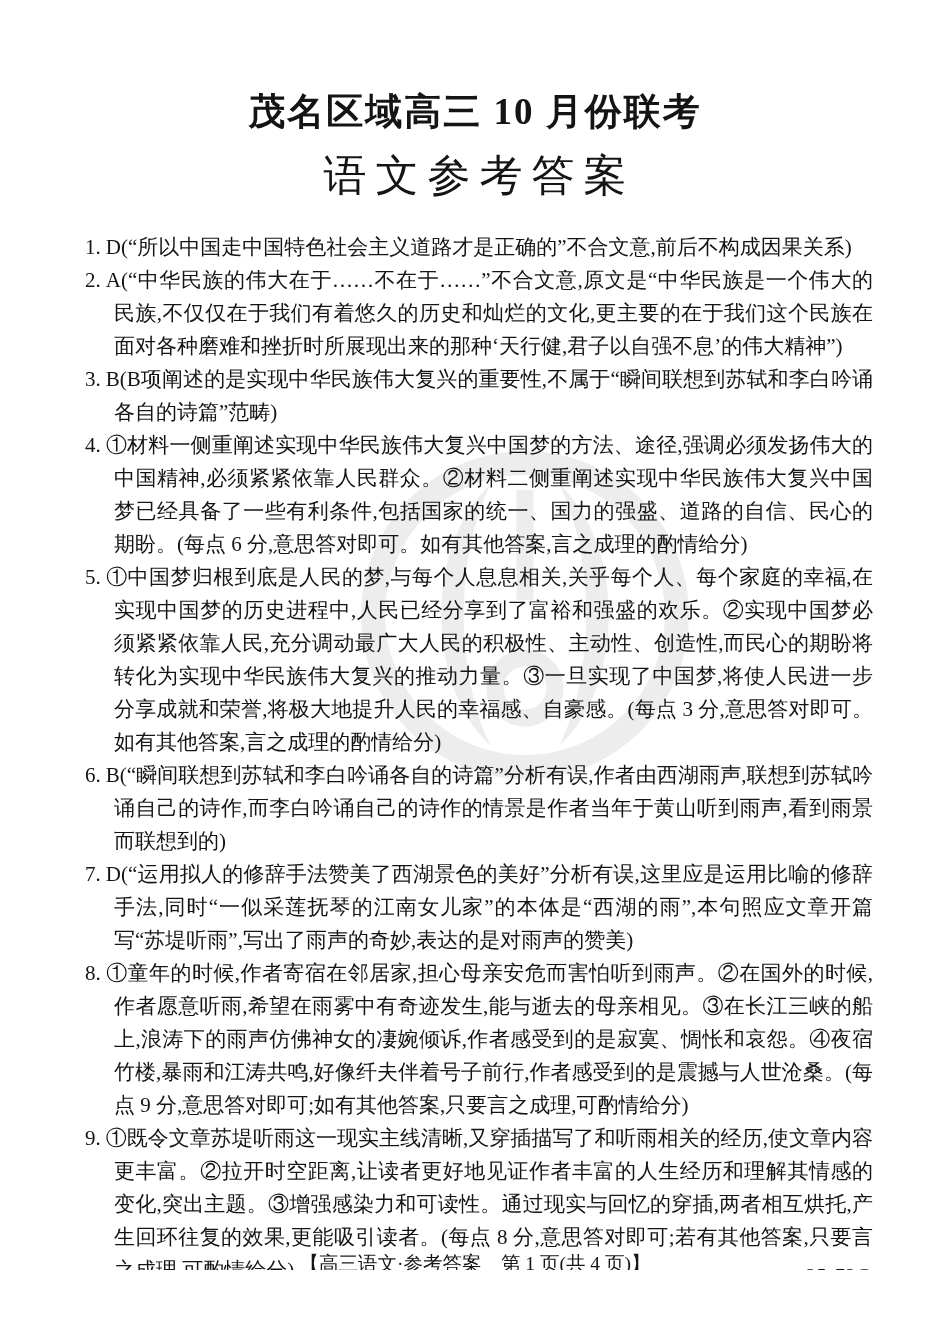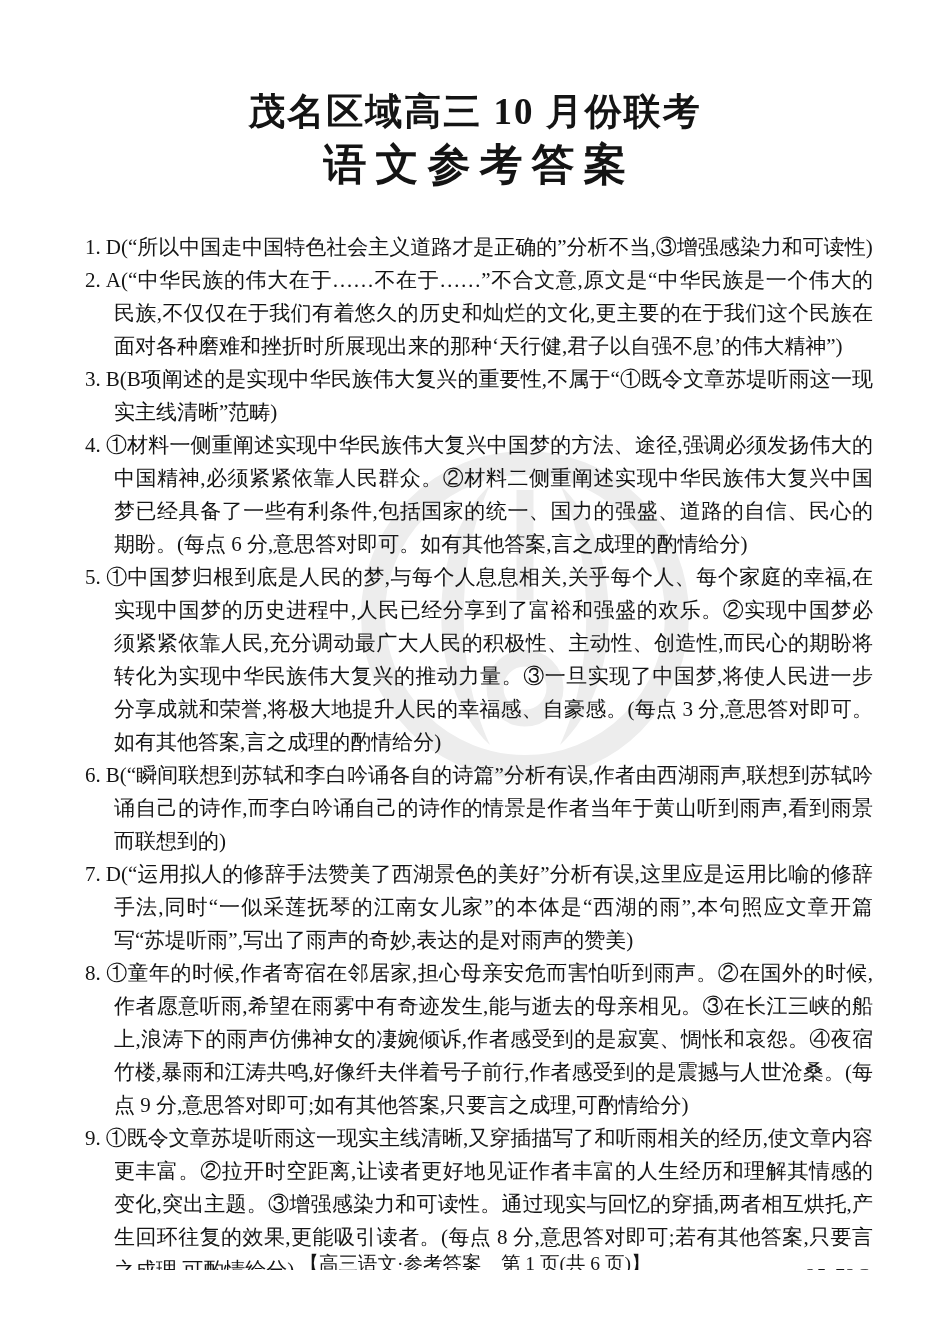--- a/index.html
+++ b/index.html
@@ -28,25 +28,25 @@
     text-align: center;
   }
   .title1 {
     font-size: 37px;
     font-weight: bold;
     letter-spacing: 2px;
     line-height: 1.2;
   }
   .title2 {
     font-size: 43px;
-    font-weight: bold;
+    font-weight: normal;
     letter-spacing: 9px;
     text-indent: 9px;
     line-height: 1.2;
-    margin-top: 5px;
+    margin-top: 16px;
   }
   .answers {
     position: absolute;
     left: 85px;
     top: 231px;
     width: 788px;
     font-size: 21px;
     line-height: 33px;
     text-align: justify;
   }
@@ -85,30 +85,30 @@
     <circle cx="185" cy="258" r="30" fill="none" stroke="#ededed" stroke-width="17"></circle>
     <path d="M185,60 L185,170" stroke="#ededed" stroke-width="17"></path>
   </svg>
 
   <div class="titles">
     <div class="title1">茂名区域高三 10 月份联考</div>
     <div class="title2">语文参考答案</div>
   </div>
 
   <div class="answers">
-      <div class="item"><span class="num">1.</span><span class="txt">D(“所以中国走中国特色社会主义道路才是正确的”分析不当,③增强感染力和可读性)</span></div>
+      <div class="item"><span class="num">1.</span><span class="txt">D(“所以中国走中国特色社会主义道路才是正确的”不合文意,前后不构成因果关系)</span></div>
       <div class="item"><span class="num">2.</span><span class="txt">A(“中华民族的伟大在于……不在于……”不合文意,原文是“中华民族是一个伟大的民族,不仅仅在于我们有着悠久的历史和灿烂的文化,更主要的在于我们这个民族在面对各种磨难和挫折时所展现出来的那种‘天行健,君子以自强不息’的伟大精神”)</span></div>
-      <div class="item"><span class="num">3.</span><span class="txt">B(B项阐述的是实现中华民族伟大复兴的重要性,不属于“①既令文章苏堤听雨这一现实主线清晰”范畴)</span></div>
+      <div class="item"><span class="num">3.</span><span class="txt">B(B项阐述的是实现中华民族伟大复兴的重要性,不属于“瞬间联想到苏轼和李白吟诵各自的诗篇”范畴)</span></div>
       <div class="item"><span class="num">4.</span><span class="txt">①材料一侧重阐述实现中华民族伟大复兴中国梦的方法、途径,强调必须发扬伟大的中国精神,必须紧紧依靠人民群众。②材料二侧重阐述实现中华民族伟大复兴中国梦已经具备了一些有利条件,包括国家的统一、国力的强盛、道路的自信、民心的期盼。(每点 6 分,意思答对即可。如有其他答案,言之成理的酌情给分)</span></div>
       <div class="item"><span class="num">5.</span><span class="txt">①中国梦归根到底是人民的梦,与每个人息息相关,关乎每个人、每个家庭的幸福,在实现中国梦的历史进程中,人民已经分享到了富裕和强盛的欢乐。②实现中国梦必须紧紧依靠人民,充分调动最广大人民的积极性、主动性、创造性,而民心的期盼将转化为实现中华民族伟大复兴的推动力量。③一旦实现了中国梦,将使人民进一步分享成就和荣誉,将极大地提升人民的幸福感、自豪感。(每点 3 分,意思答对即可。如有其他答案,言之成理的酌情给分)</span></div>
       <div class="item"><span class="num">6.</span><span class="txt">B(“瞬间联想到苏轼和李白吟诵各自的诗篇”分析有误,作者由西湖雨声,联想到苏轼吟诵自己的诗作,而李白吟诵自己的诗作的情景是作者当年于黄山听到雨声,看到雨景而联想到的)</span></div>
       <div class="item"><span class="num">7.</span><span class="txt">D(“运用拟人的修辞手法赞美了西湖景色的美好”分析有误,这里应是运用比喻的修辞手法,同时“一似采莲抚琴的江南女儿家”的本体是“西湖的雨”,本句照应文章开篇写“苏堤听雨”,写出了雨声的奇妙,表达的是对雨声的赞美)</span></div>
       <div class="item"><span class="num">8.</span><span class="txt">①童年的时候,作者寄宿在邻居家,担心母亲安危而害怕听到雨声。②在国外的时候,作者愿意听雨,希望在雨雾中有奇迹发生,能与逝去的母亲相见。③在长江三峡的船上,浪涛下的雨声仿佛神女的凄婉倾诉,作者感受到的是寂寞、惆怅和哀怨。④夜宿竹楼,暴雨和江涛共鸣,好像纤夫伴着号子前行,作者感受到的是震撼与人世沧桑。(每点 9 分,意思答对即可;如有其他答案,只要言之成理,可酌情给分)</span></div>
       <div class="item"><span class="num">9.</span><span class="txt">①既令文章苏堤听雨这一现实主线清晰,又穿插描写了和听雨相关的经历,使文章内容更丰富。②拉开时空距离,让读者更好地见证作者丰富的人生经历和理解其情感的变化,突出主题。③增强感染力和可读性。通过现实与回忆的穿插,两者相互烘托,产生回环往复的效果,更能吸引读者。(每点 8 分,意思答对即可;若有其他答案,只要言之成理,可酌情给分)</span></div>
       <div class="item"><span class="num">11.</span><span class="txt">B(“赂秦而力亏”中的“而”,是表因果,用法不同)</span></div>
     </div>
 
   <div class="footer">
-    <span>【高三语文·参考答案　第 1 页(共 6 页)】</span>
+    <span>【高三语文·参考答案　第 1 页(共 4 页)】</span>
     <span class="footer-code">·25-72C·</span>
   </div>
 
 </div>
 
 </body></html>

